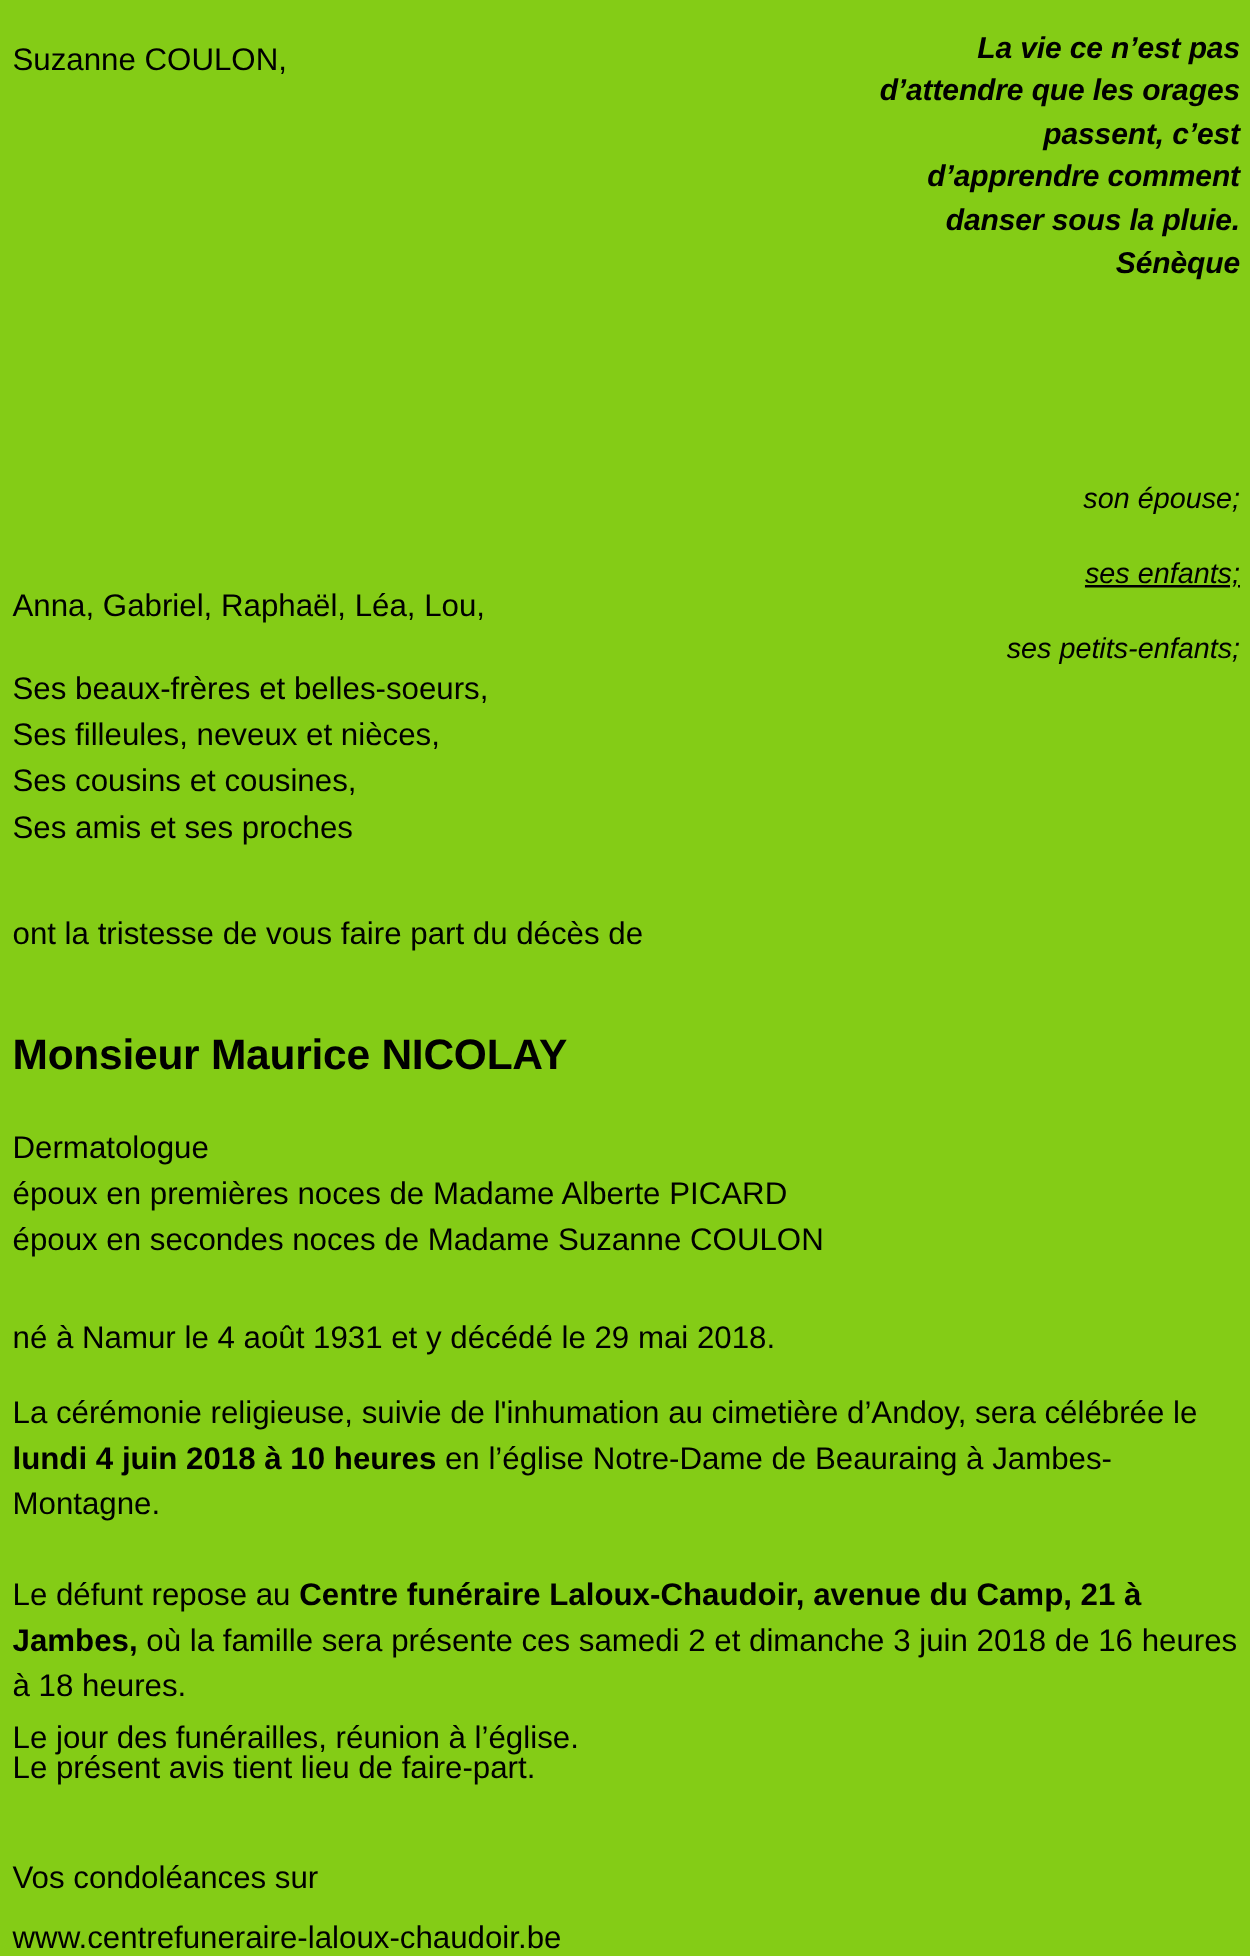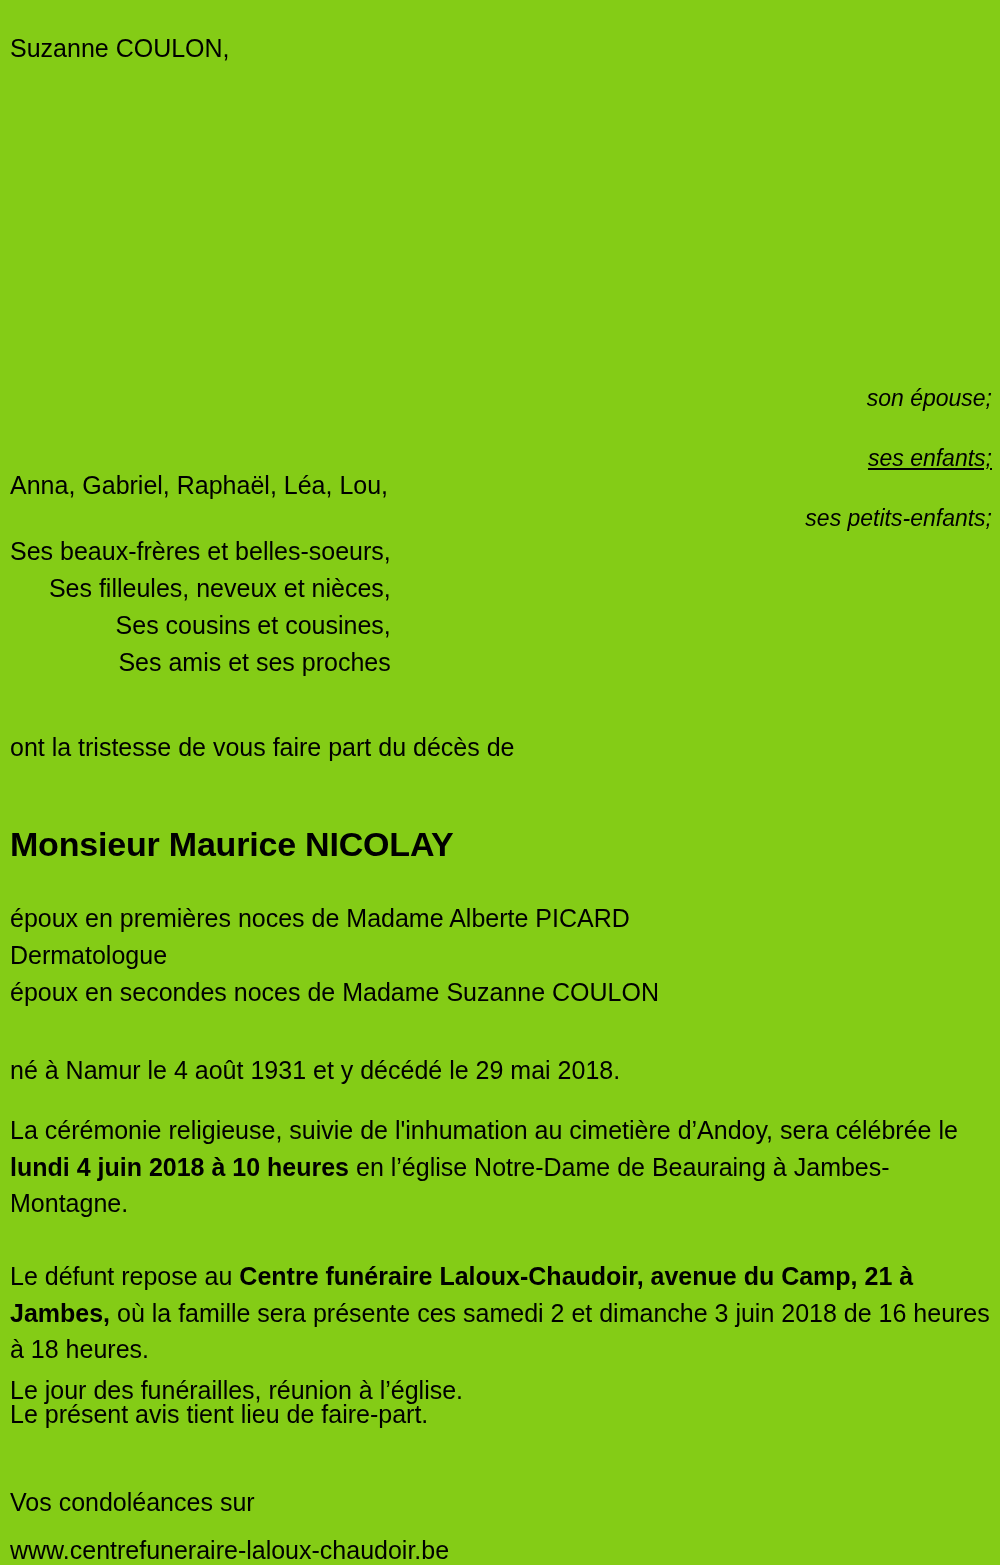--- a/index.html
+++ b/index.html
@@ -86,21 +86,20 @@
     line-height: 1.0;
     white-space: nowrap;
   }
 
   .family-relatives {
     position: absolute;
     left: 10px;
     top: 533px;
     font-size: 25px;
     line-height: 1.48;
-    text-align: right;
   }
   .family-relatives div { white-space: nowrap; }
 
   
   .announce-line {
     position: absolute;
     left: 10px;
     top: 735px;
     font-size: 25px;
     line-height: 1.0;
@@ -155,20 +154,31 @@
 </style>
 </head>
 <body>
 
 <div class="page">
 
   <div class="top-zone">
 
     <div class="deceased-spouse-name">Suzanne COULON,</div>
 
+    <div class="quote-block">
+      <span>La vie ce n’est pas</span>
+      <span>d’attendre</span>
+      <span>que les orages</span>
+      <span>passent,</span>
+      <span>c’est d’apprendre</span>
+      <span>comment</span>
+      <span>danser sous la</span>
+      <span>pluie.</span>
+      <span class="quote-author">Sénèque</span>
+    </div>
 
     <div class="relations">
       <span class="relation-line r1">son épouse;</span>
       <span class="relation-line r2">ses enfants;</span>
       <span class="relation-line r3">ses petits-enfants;</span>
     </div>
 
 
     <div class="family-grandchildren">Anna, Gabriel, Raphaël, Léa, Lou,</div>
 
@@ -179,22 +189,22 @@
       <div>Ses amis et ses proches</div>
     </div>
 
   </div>
 
   <div class="announce-line">ont la tristesse de vous faire part du décès de</div>
 
   <div class="deceased-name">Monsieur Maurice NICOLAY</div>
 
   <div class="details-block">
+    <div>Dermatologue</div>
     <div>époux en premières noces de Madame Alberte PICARD</div>
-    <div>Dermatologue</div>
     <div>époux en secondes noces de Madame Suzanne COULON</div>
   </div>
 
   <div class="birth-death">né à Namur le 4 août 1931 et y décédé le 29 mai 2018.</div>
 
   <div class="para para-ceremony">
     <span>La cérémonie religieuse, suivie de l'inhumation au cimetière d’Andoy, sera célébrée le </span><b>lundi 4 juin 2018 à 10 heures</b><span> en l’église Notre-Dame de Beauraing à Jambes-Montagne.</span>
   </div>
 
   <div class="para para-repose">

